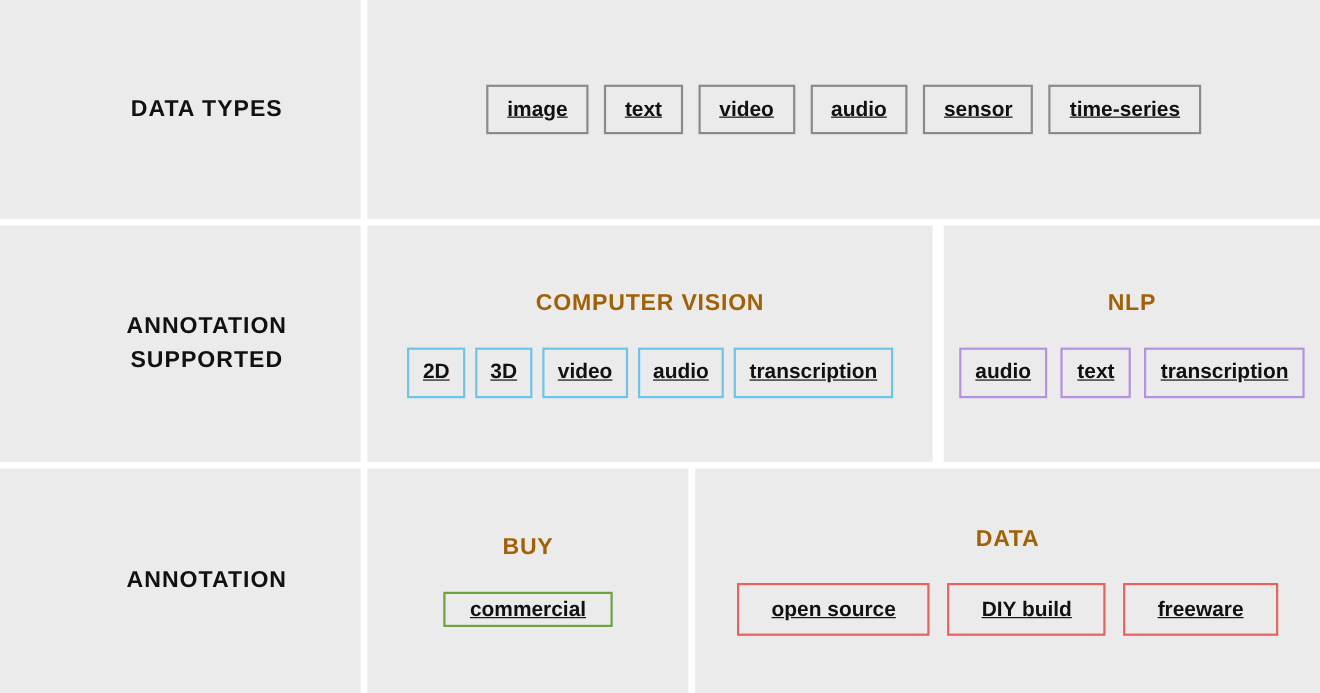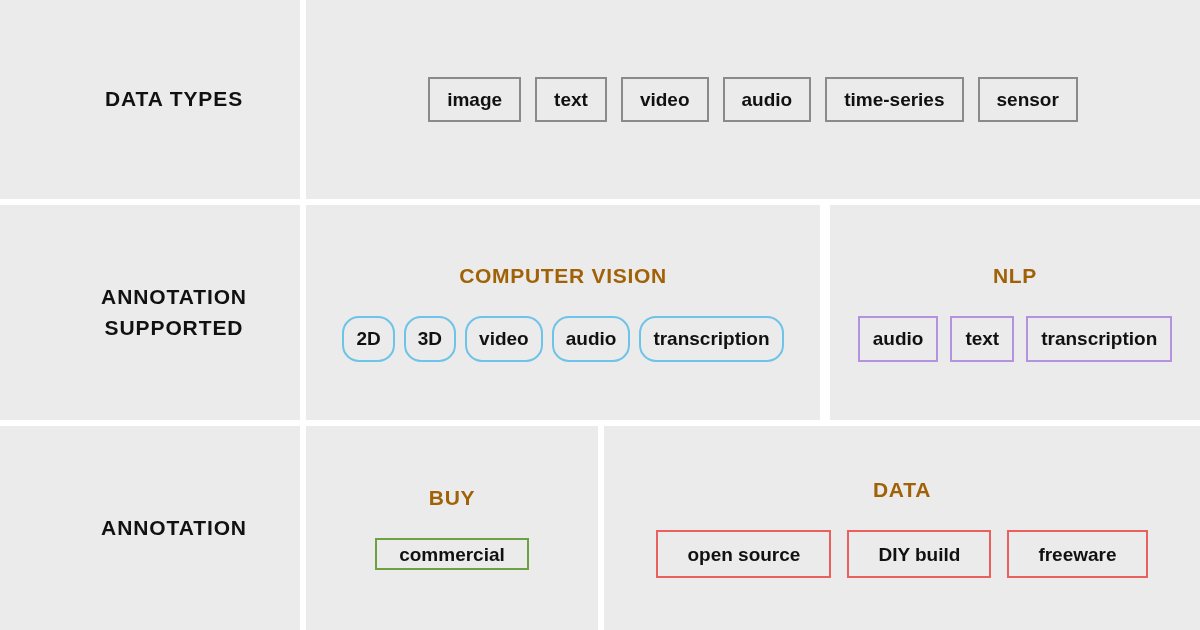--- a/index.html
+++ b/index.html
@@ -26,21 +26,21 @@
     width: 100%;
     background: #ffffff;
   }
   .row-datatypes   { height: 199px; }
   .row-gap         { height: 6px; background: #ffffff; flex: none; }
   .row-annotation  { height: 215px; }
   .row-tool        { height: 204px; }
 
   
   .label-cell {
-    width: 300px;
+    width: 328px;
     flex: none;
     background: #ebebeb;
     display: flex;
     align-items: center;
     justify-content: center;
     text-align: center;
     padding-left: 48px;
   }
   .label-text {
     font-size: 21px;
@@ -73,20 +73,21 @@
     color: #a16207;
     letter-spacing: 0.7px;
     margin-bottom: 28px;
   }
 
   .chip-row {
     display: flex;
     align-items: center;
     justify-content: center;
     flex-wrap: nowrap;
+    text-decoration: underline;
   }
   .chip-row-datatypes { gap: 14px; }
   .chip-row-cv        { gap: 9px; }
   .chip-row-nlp       { gap: 12px; }
   .chip-row-build     { gap: 16px; }
 
   .chip {
     background: #ebebeb;
     border: 2px solid #8a8a8a;
     display: flex;
@@ -98,21 +99,21 @@
     height: 45px;
     padding: 0 17px;
     white-space: nowrap;
     line-height: 1;
   }
   .chip-blue   { border-color: #6ec3e8; }
   .chip-purple { border-color: #b392e0; }
   .chip-green  { border-color: #6da243; }
   .chip-red    { border-color: #e8615f; }
 
-  .chip-cv    { height: 46px; padding: 0 12px; border-radius: 17px; }
+  .chip-cv    { height: 46px; padding: 0 12px; }
   .chip-nlp   { height: 46px; padding: 0 13px; }
   .chip-buy   { height: 32px; padding: 0 22px; }
   .chip-build { height: 48px; padding: 0 29px; }
 </style>
 </head>
 <body>
 
 <div class="board">
 
   <div class="row row-datatypes">
@@ -122,22 +123,22 @@
     </div>
 
     <div class="col-gap"></div>
 
     <div class="panel panel-datatypes">
       <div class="chip-row chip-row-datatypes">
         <div class="chip">image</div>
         <div class="chip">text</div>
         <div class="chip">video</div>
         <div class="chip">audio</div>
+        <div class="chip">sensor</div>
         <div class="chip">time-series</div>
-        <div class="chip">sensor</div>
       </div>
     </div>
   </div>
 
   <div class="row-gap"></div>
 
   <div class="row row-annotation">
 
     <div class="label-cell">
       <div class="label-text">

